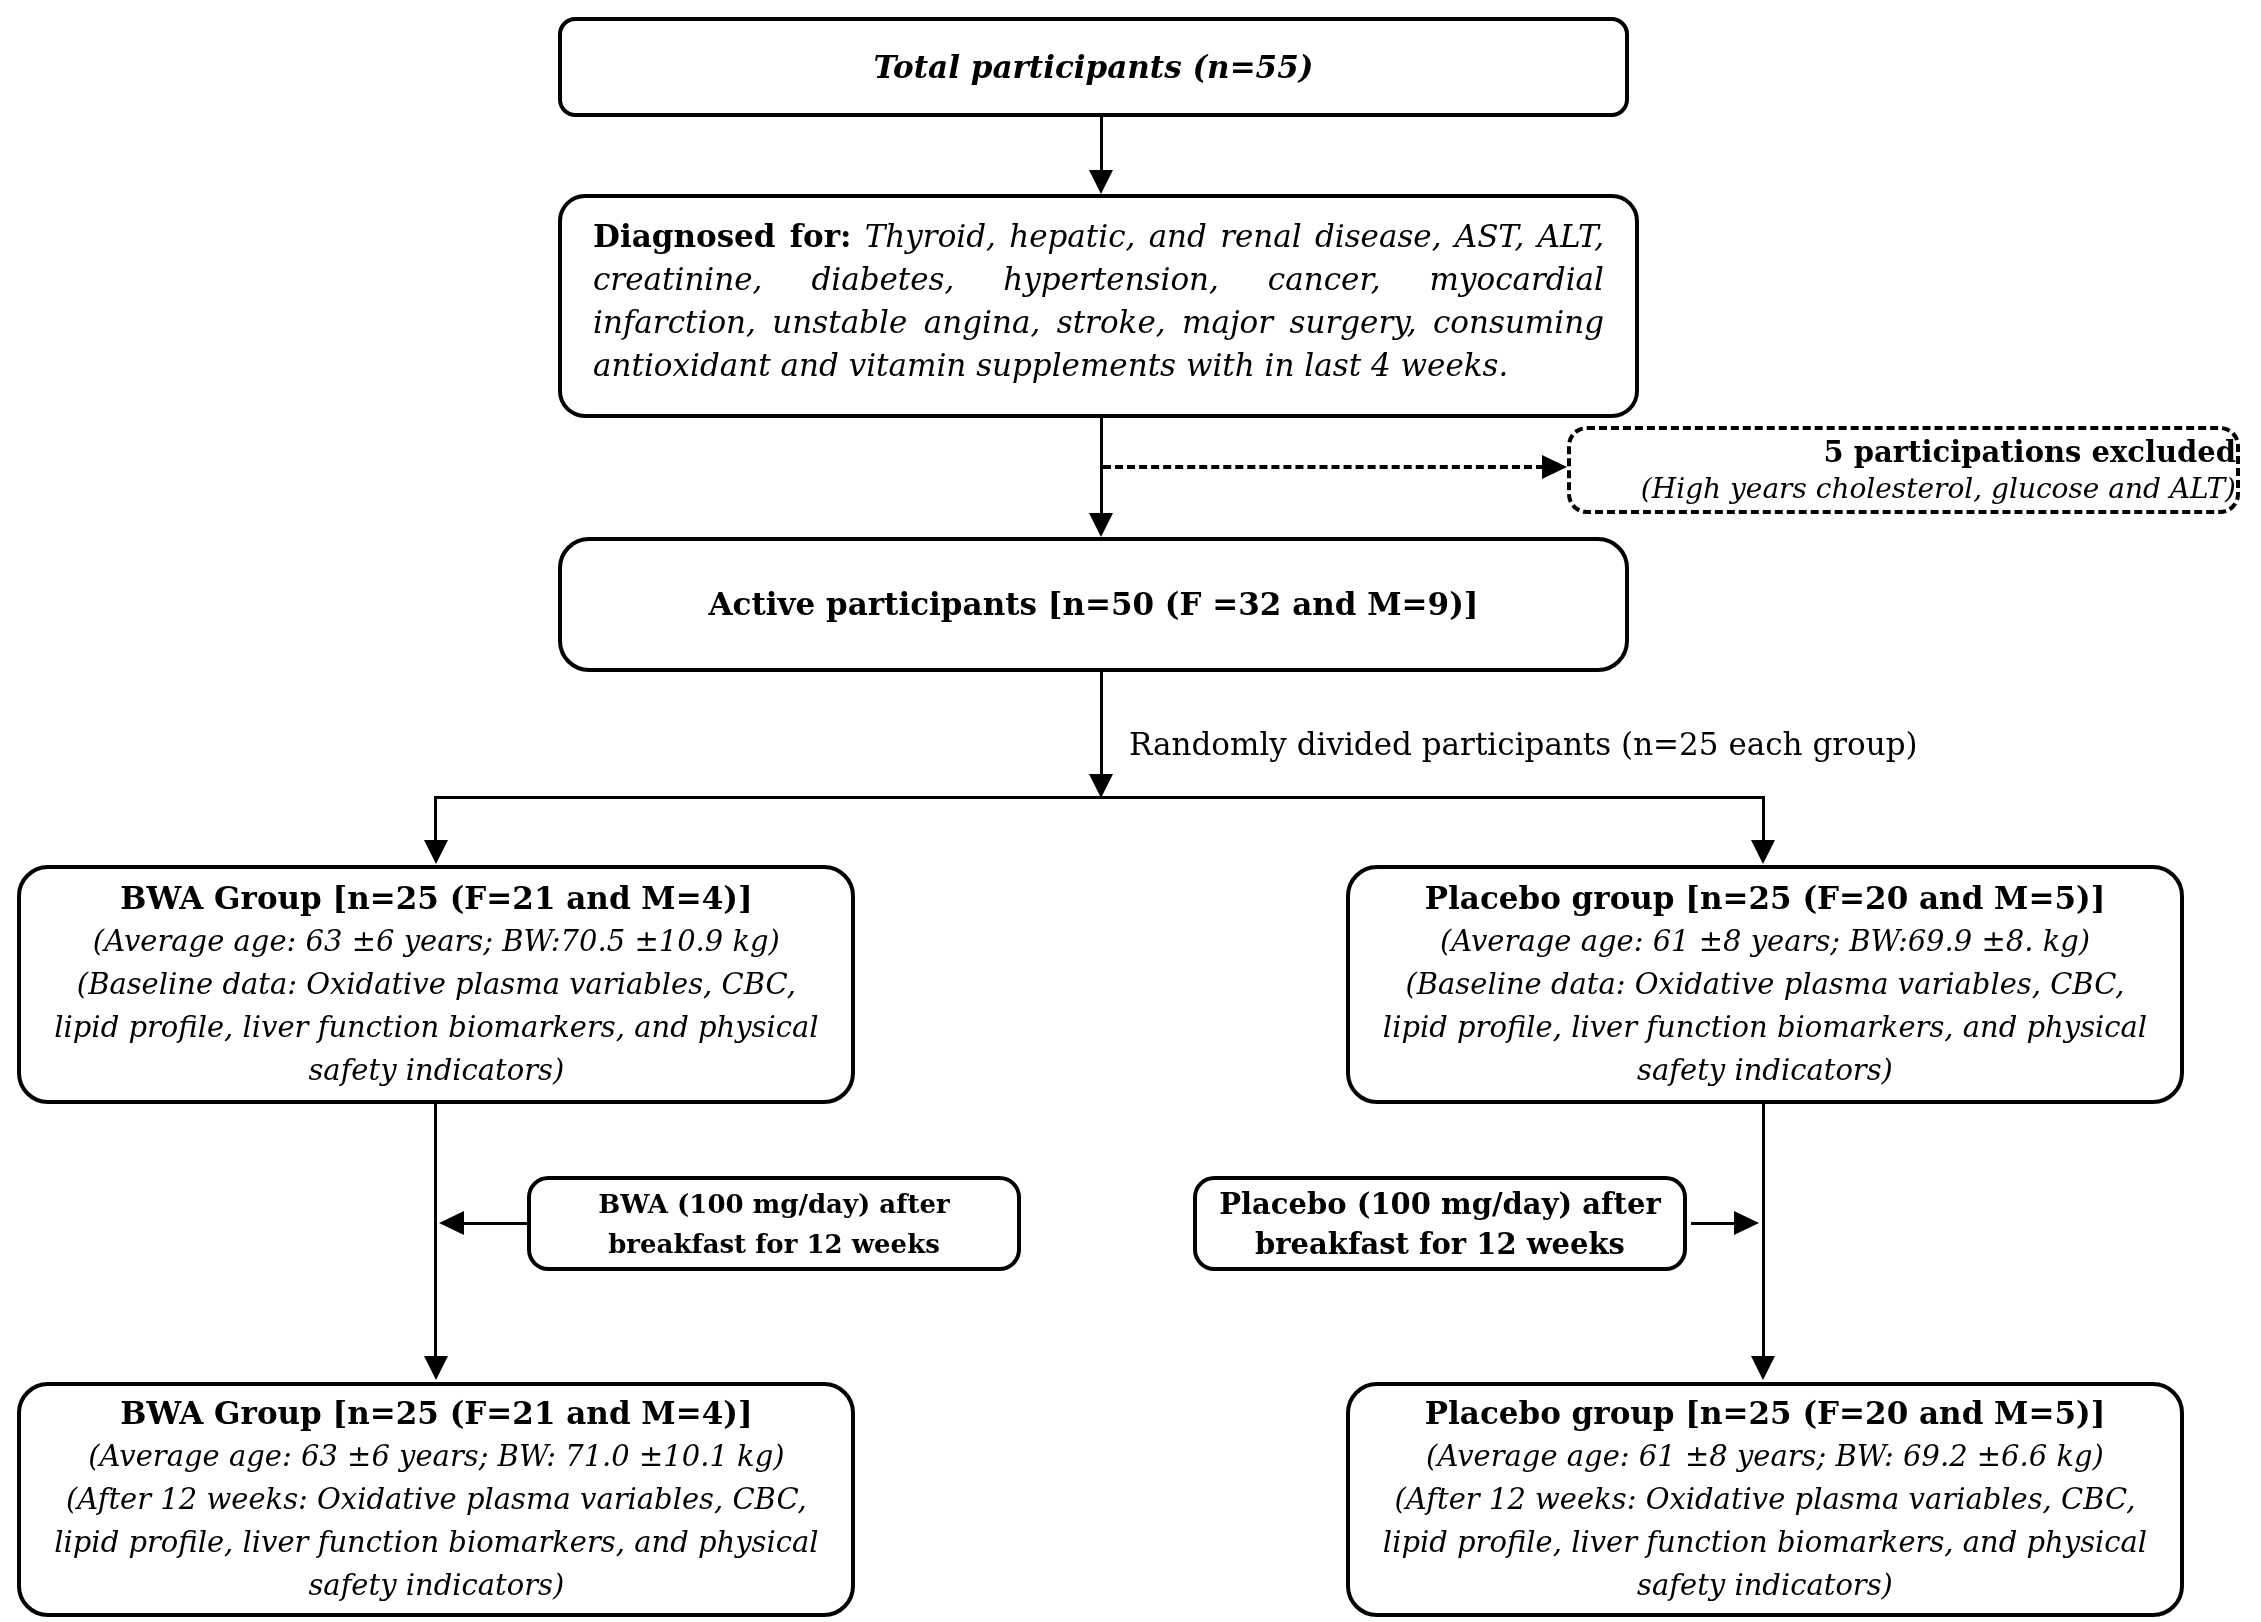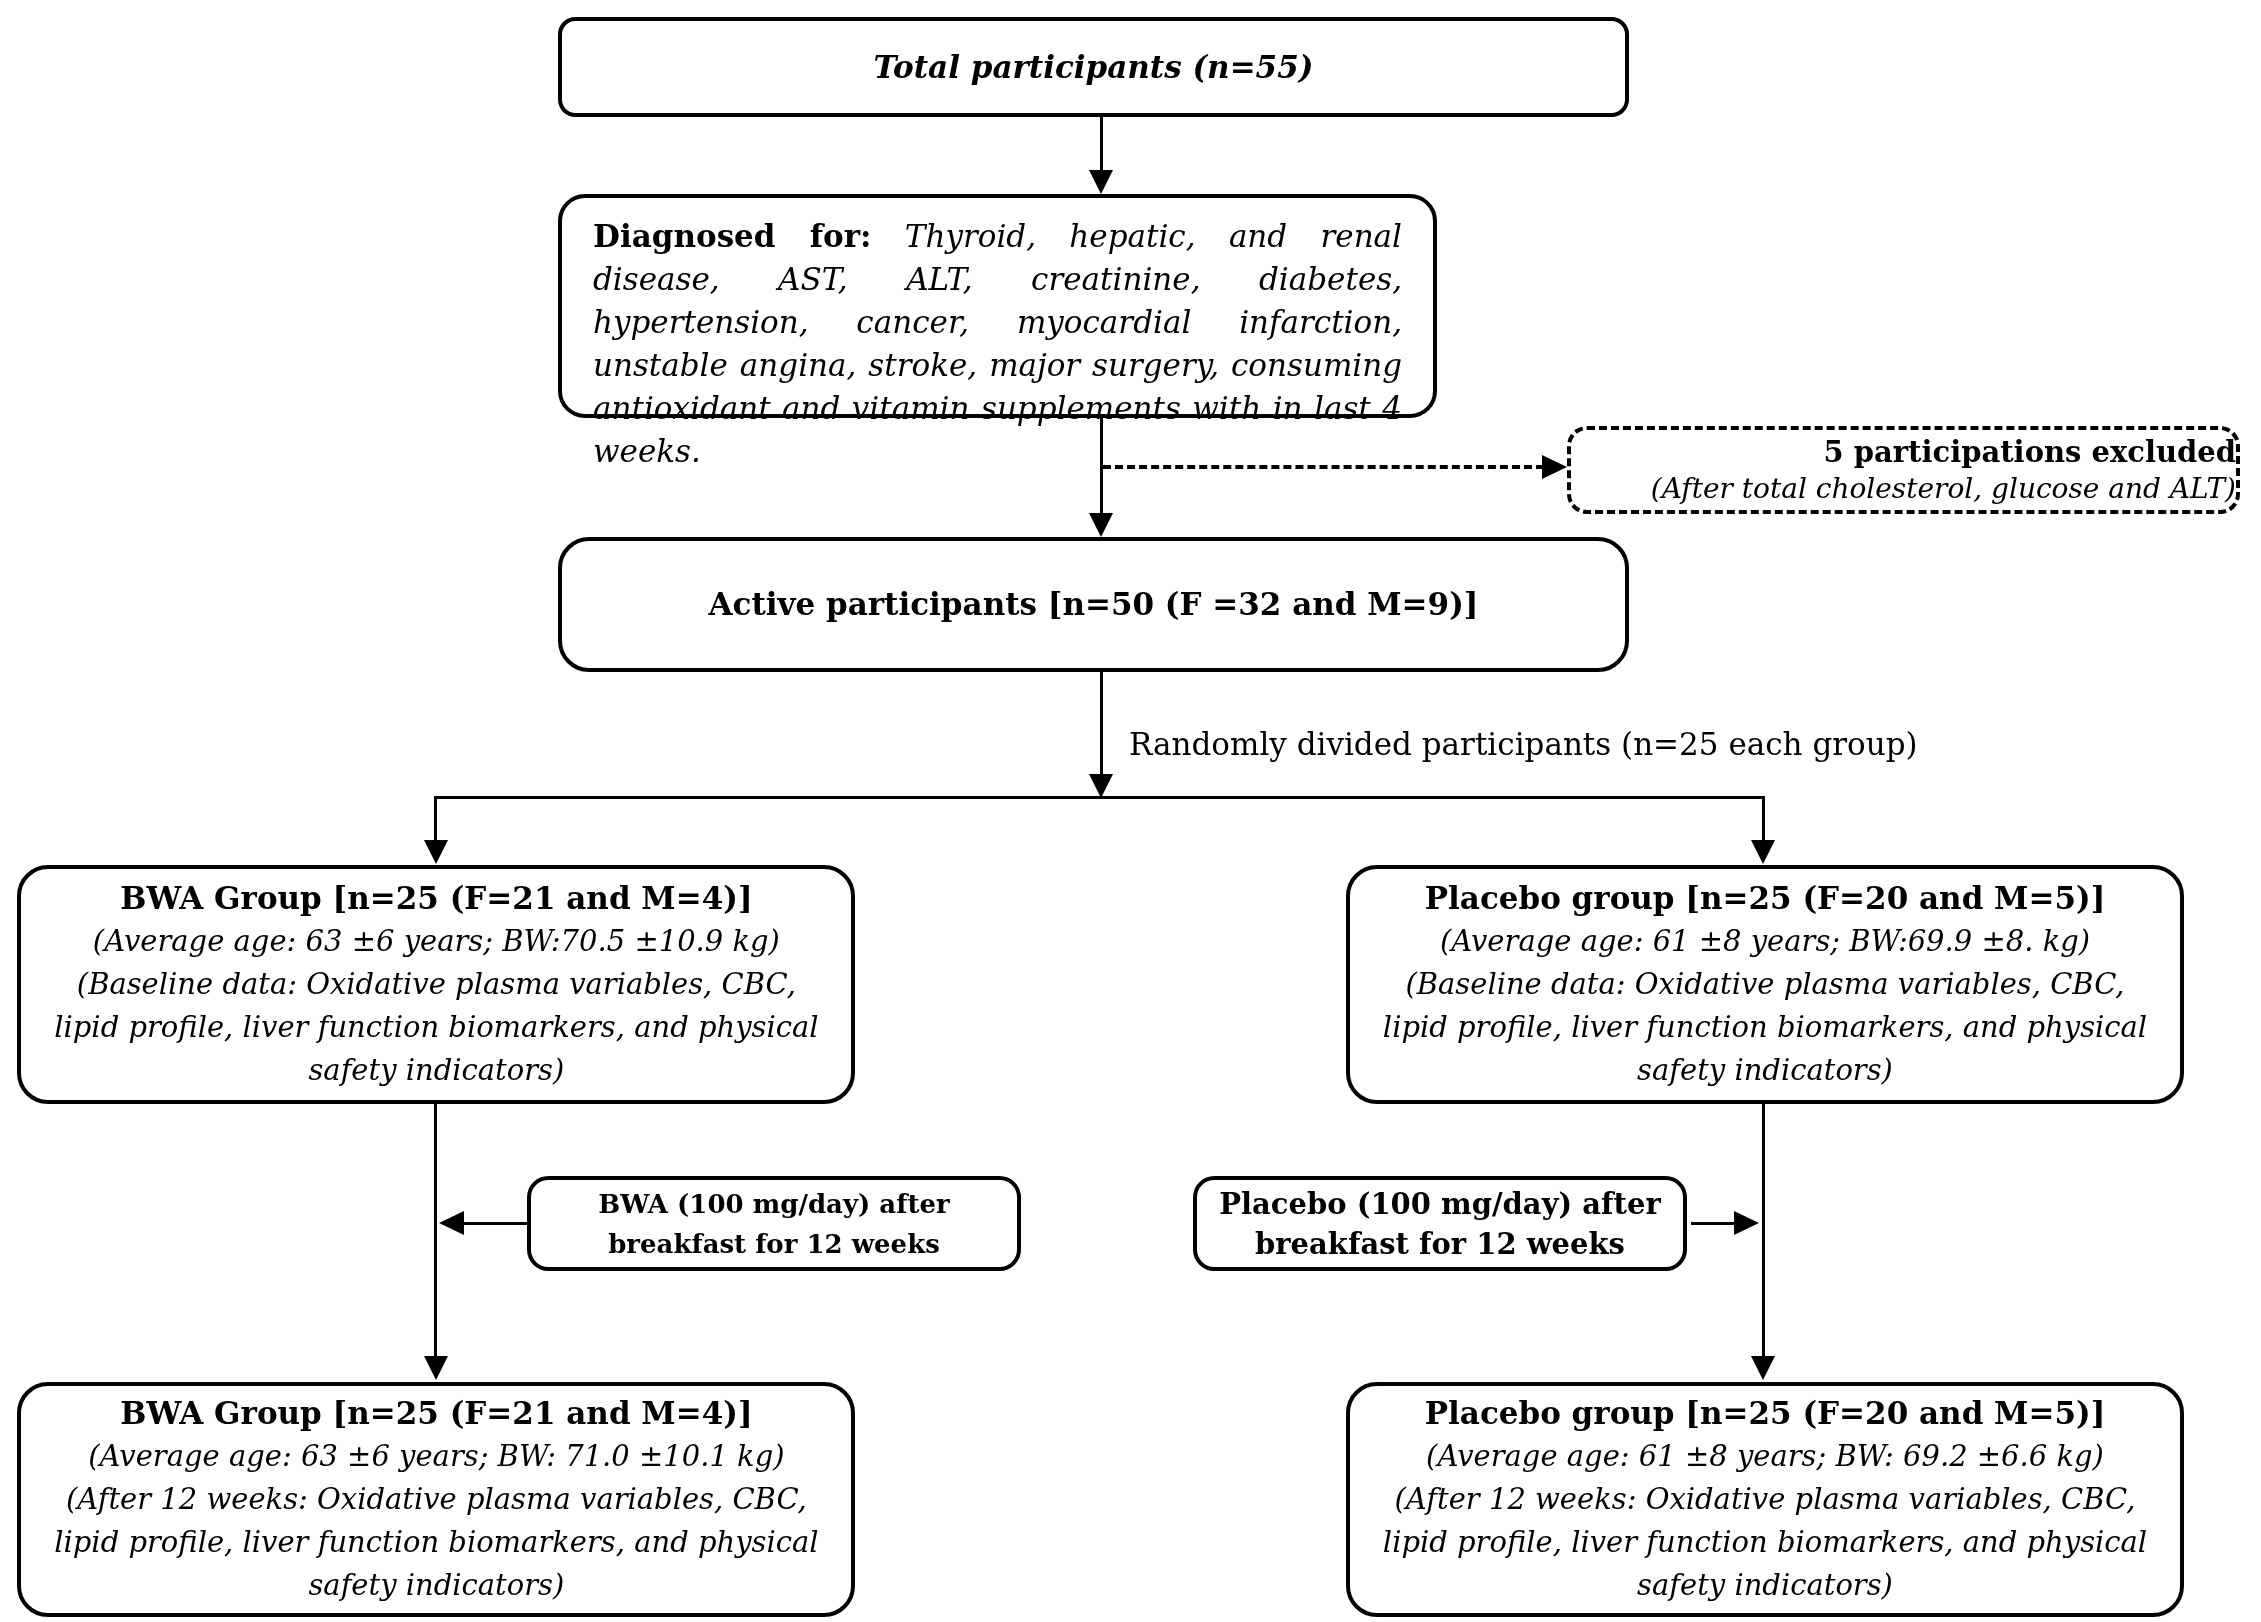--- a/index.html
+++ b/index.html
@@ -74,33 +74,33 @@
 
 <div class="stage">
 
   <div class="box" style="left:558px; top:17.4px; width:1071px; height:100px;font-style:italic;">
     <div class="ttl">Total participants (n=55)</div>
   </div>
 
   <div class="vline" style="left:1100px; top:117px; height:55px;"></div>
   <div class="head-down" style="left:1089px; top:170px;"></div>
 
-  <div class="just-box" style="left:558px; top:194px; width:879px; height:224px;">
+  <div class="just-box" style="left:558px; top:194px; width:1081px; height:224px;">
     <span class="jbody"><span class="lead" style="font-style:normal;">Diagnosed for:</span>
       <span>Thyroid, hepatic, and renal disease, AST, ALT, creatinine, diabetes, hypertension, cancer, myocardial infarction, unstable angina, stroke, major surgery, consuming antioxidant and vitamin supplements with in last 4 weeks.</span></span>
   </div>
 
   <div class="vline" style="left:1100px; top:418px; height:97px;"></div>
   <div class="head-down" style="left:1089px; top:513px;"></div>
   <div class="hdash" style="left:1103px; top:465px; width:441px;"></div>
   <div class="head-right" style="left:1542px; top:455px;"></div>
 
   <div class="box dashed" style="left:1567px; top:426px; width:673px; height:88px;">
     <div class="ttl" style="font-size:29px; line-height:37px;">5 participations excluded</div>
-    <div class="ital" style="font-size:28px; line-height:35px;">(After total cholesterol, glucose and ALT)</div>
+    <div class="ital" style="font-size:28px; line-height:35px;">(High years cholesterol, glucose and ALT)</div>
   </div>
 
   <div class="box big-round" style="left:558px; top:537px; width:1071px; height:135px;">
     <div class="ttl">Active participants [n=50 (F =32 and M=9)]</div>
   </div>
 
   <div class="vline" style="left:1100px; top:671px; height:105px;"></div>
   <div class="head-down" style="left:1089px; top:774px;"></div>
   <div class="freelabel" style="left:1129px; top:726px;text-align:right;">Randomly divided  participants (n=25 each group)</div>
 

